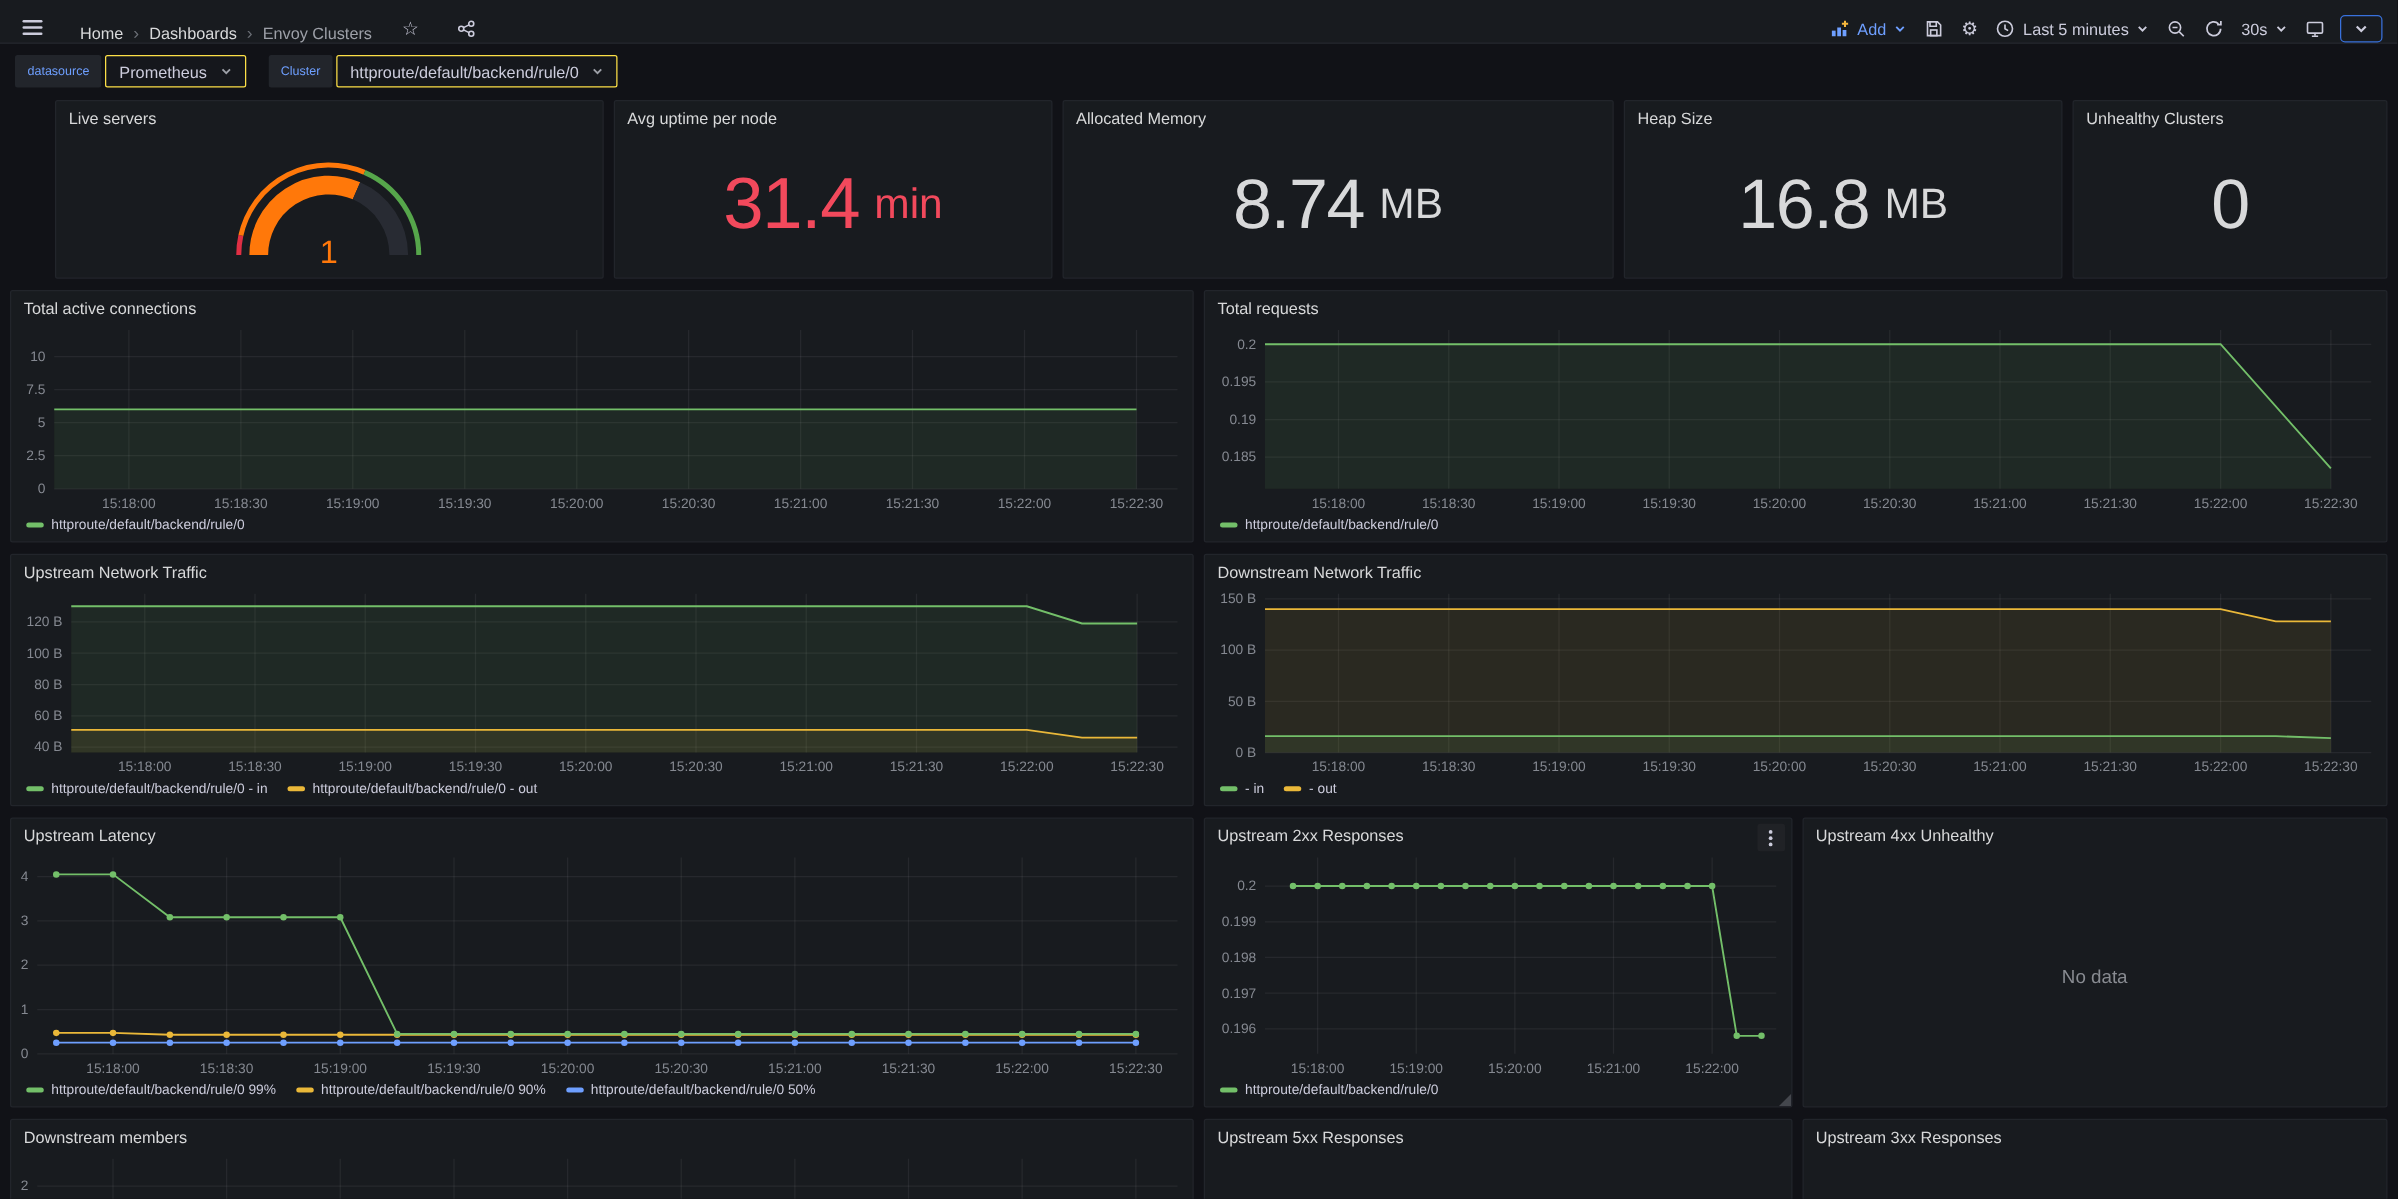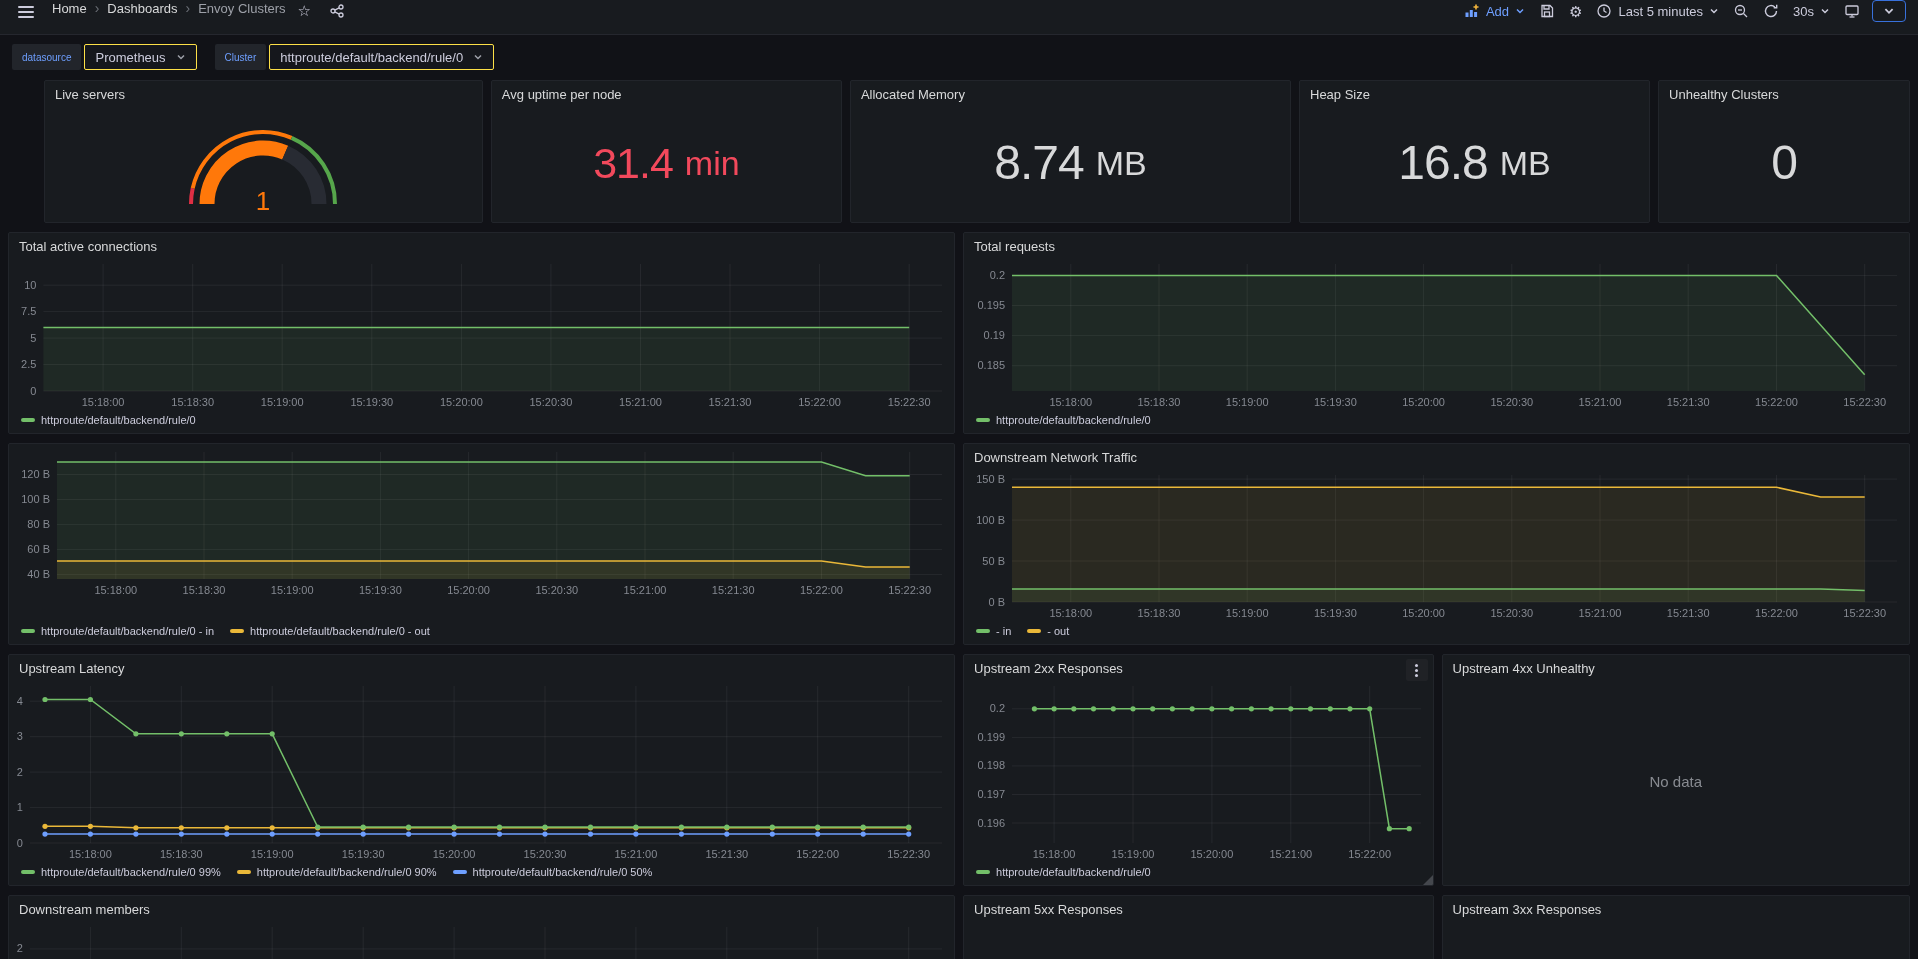--- a/index.html
+++ b/index.html
@@ -1,18 +1,18 @@
 <!DOCTYPE html>
 <html><head>
 <meta charset="utf-8">
 <style>
   * { box-sizing: border-box; margin: 0; padding: 0; }
   html,body { width:1918px; height:959px; overflow:hidden; background:#111217;
     font-family:"Liberation Sans", sans-serif; color:#ccccdc; }
-  .navbar { height:35px; display:flex; align-items:flex-start; gap:6px; padding:0 12px;
+  .navbar { height:35px; display:flex; align-items:flex-end; gap:18px; padding:0 12px;
     background:#181b1f; border-bottom:1px solid #25272e; }
   .icon-btn { background:none; border:none; color:#ccccdc; display:flex; align-items:center;
     gap:6px; padding:3px 6px; font-size:13px; font-family:inherit; cursor:pointer; border-radius:2px; }
   .hamburger i { display:block; width:16px; height:2px; background:#ccccdc; margin:3px 0; border-radius:1px; }
   .breadcrumb { display:flex; align-items:center; gap:8px; margin-left:6px; font-size:13px; }
   .breadcrumb a { color:#d8d9da; font-weight:500; text-decoration:none; cursor:pointer; }
   .breadcrumb a.current { color:#9da0a8; font-weight:400; }
   .breadcrumb .sep { color:#6b6f76; font-size:14px; }
   .glyph { font-size:15px; line-height:1; color:#ccccdc; }
   .nav-right { margin-left:auto; display:flex; align-items:center; gap:2px; }
@@ -30,23 +30,23 @@
     display:flex; flex-direction:column; position:relative; overflow:hidden; }
   .panel-header { padding:6px 10px 2px; font-size:13px; font-weight:500; color:#d8d9da;
     display:flex; align-items:center; flex:0 0 auto; }
   .row-stats { height:143px;margin-left:36px; }
   .row-ts { height:202px; }
   .row-4 { height:232px; }
   .row-5 { height:200px; margin-bottom:0; }
   .f388{flex:388 1 0}.f310{flex:310 1 0}.f390{flex:390 1 0}.f222{flex:222 1 0}.f238{flex:238 1 0}
   .half{flex:1 1 0}.f942{flex:942 1 0}.f467{flex:467 1 0}.f465{flex:465 1 0}
   .stat-body { flex:1; display:flex; align-items:center; justify-content:center; gap:12px; min-height:0; }
-  .stat-value { font-size:48px; font-weight:500; line-height:1; letter-spacing:-1px; }
+  .stat-value { font-size:56px; font-weight:500; line-height:1; letter-spacing:-1px; }
   .stat-unit { font-size:34px; font-weight:500; line-height:1; }
-  .stat-sm .stat-value { font-size:43px; }
+  .stat-sm .stat-value { font-size:58px; }
   .chart-body { flex:1; min-height:0; position:relative; }
   .legend { flex:0 0 22px; display:flex; align-items:center; gap:16px; padding:0 10px 5px 12px;
     font-size:11px; color:#ccccdc; overflow:hidden; white-space:nowrap; }
   .legend-item { display:flex; align-items:center; gap:6px; cursor:pointer; }
   .legend-dash { width:14px; height:4px; border-radius:2px; display:inline-block; }
   .nodata { flex:1; display:flex; align-items:center; justify-content:center; color:#888b91; font-size:15px; }
   svg text.tick { fill:#858991; font-size:11px; font-family:"Liberation Sans", sans-serif; }
   svg line.grid { stroke:rgba(204,204,220,0.08); stroke-width:1; }
   .kebab-wrap { position:absolute; top:4px; right:5px; width:22px; height:22px; background:#202226;
     border-radius:2px; display:flex; flex-direction:column; align-items:center; justify-content:center; gap:2px; cursor:pointer; }
@@ -303,20 +303,21 @@
             <span class="legend-item">
               <i class="legend-dash" style="background: rgb(115, 191, 105);"></i>
               <span>httproute/default/backend/rule/0</span>
             </span>
           </div>
       </section>
     </div>
 
     <div class="row row-ts">
       <section class="panel half">
+        <div class="panel-header">Upstream Network Traffic</div>
         <div class="chart-body"><svg width="945" height="155">
               <line class="grid" x1="106.8" y1="8" x2="106.8" y2="135"></line>
               <text class="tick" x="106.8" y="150" text-anchor="middle">15:18:00</text>
               <line class="grid" x1="195.0" y1="8" x2="195.0" y2="135"></line>
               <text class="tick" x="195.0" y="150" text-anchor="middle">15:18:30</text>
               <line class="grid" x1="283.2" y1="8" x2="283.2" y2="135"></line>
               <text class="tick" x="283.2" y="150" text-anchor="middle">15:19:00</text>
               <line class="grid" x1="371.4" y1="8" x2="371.4" y2="135"></line>
               <text class="tick" x="371.4" y="150" text-anchor="middle">15:19:30</text>
               <line class="grid" x1="459.6" y1="8" x2="459.6" y2="135"></line>

